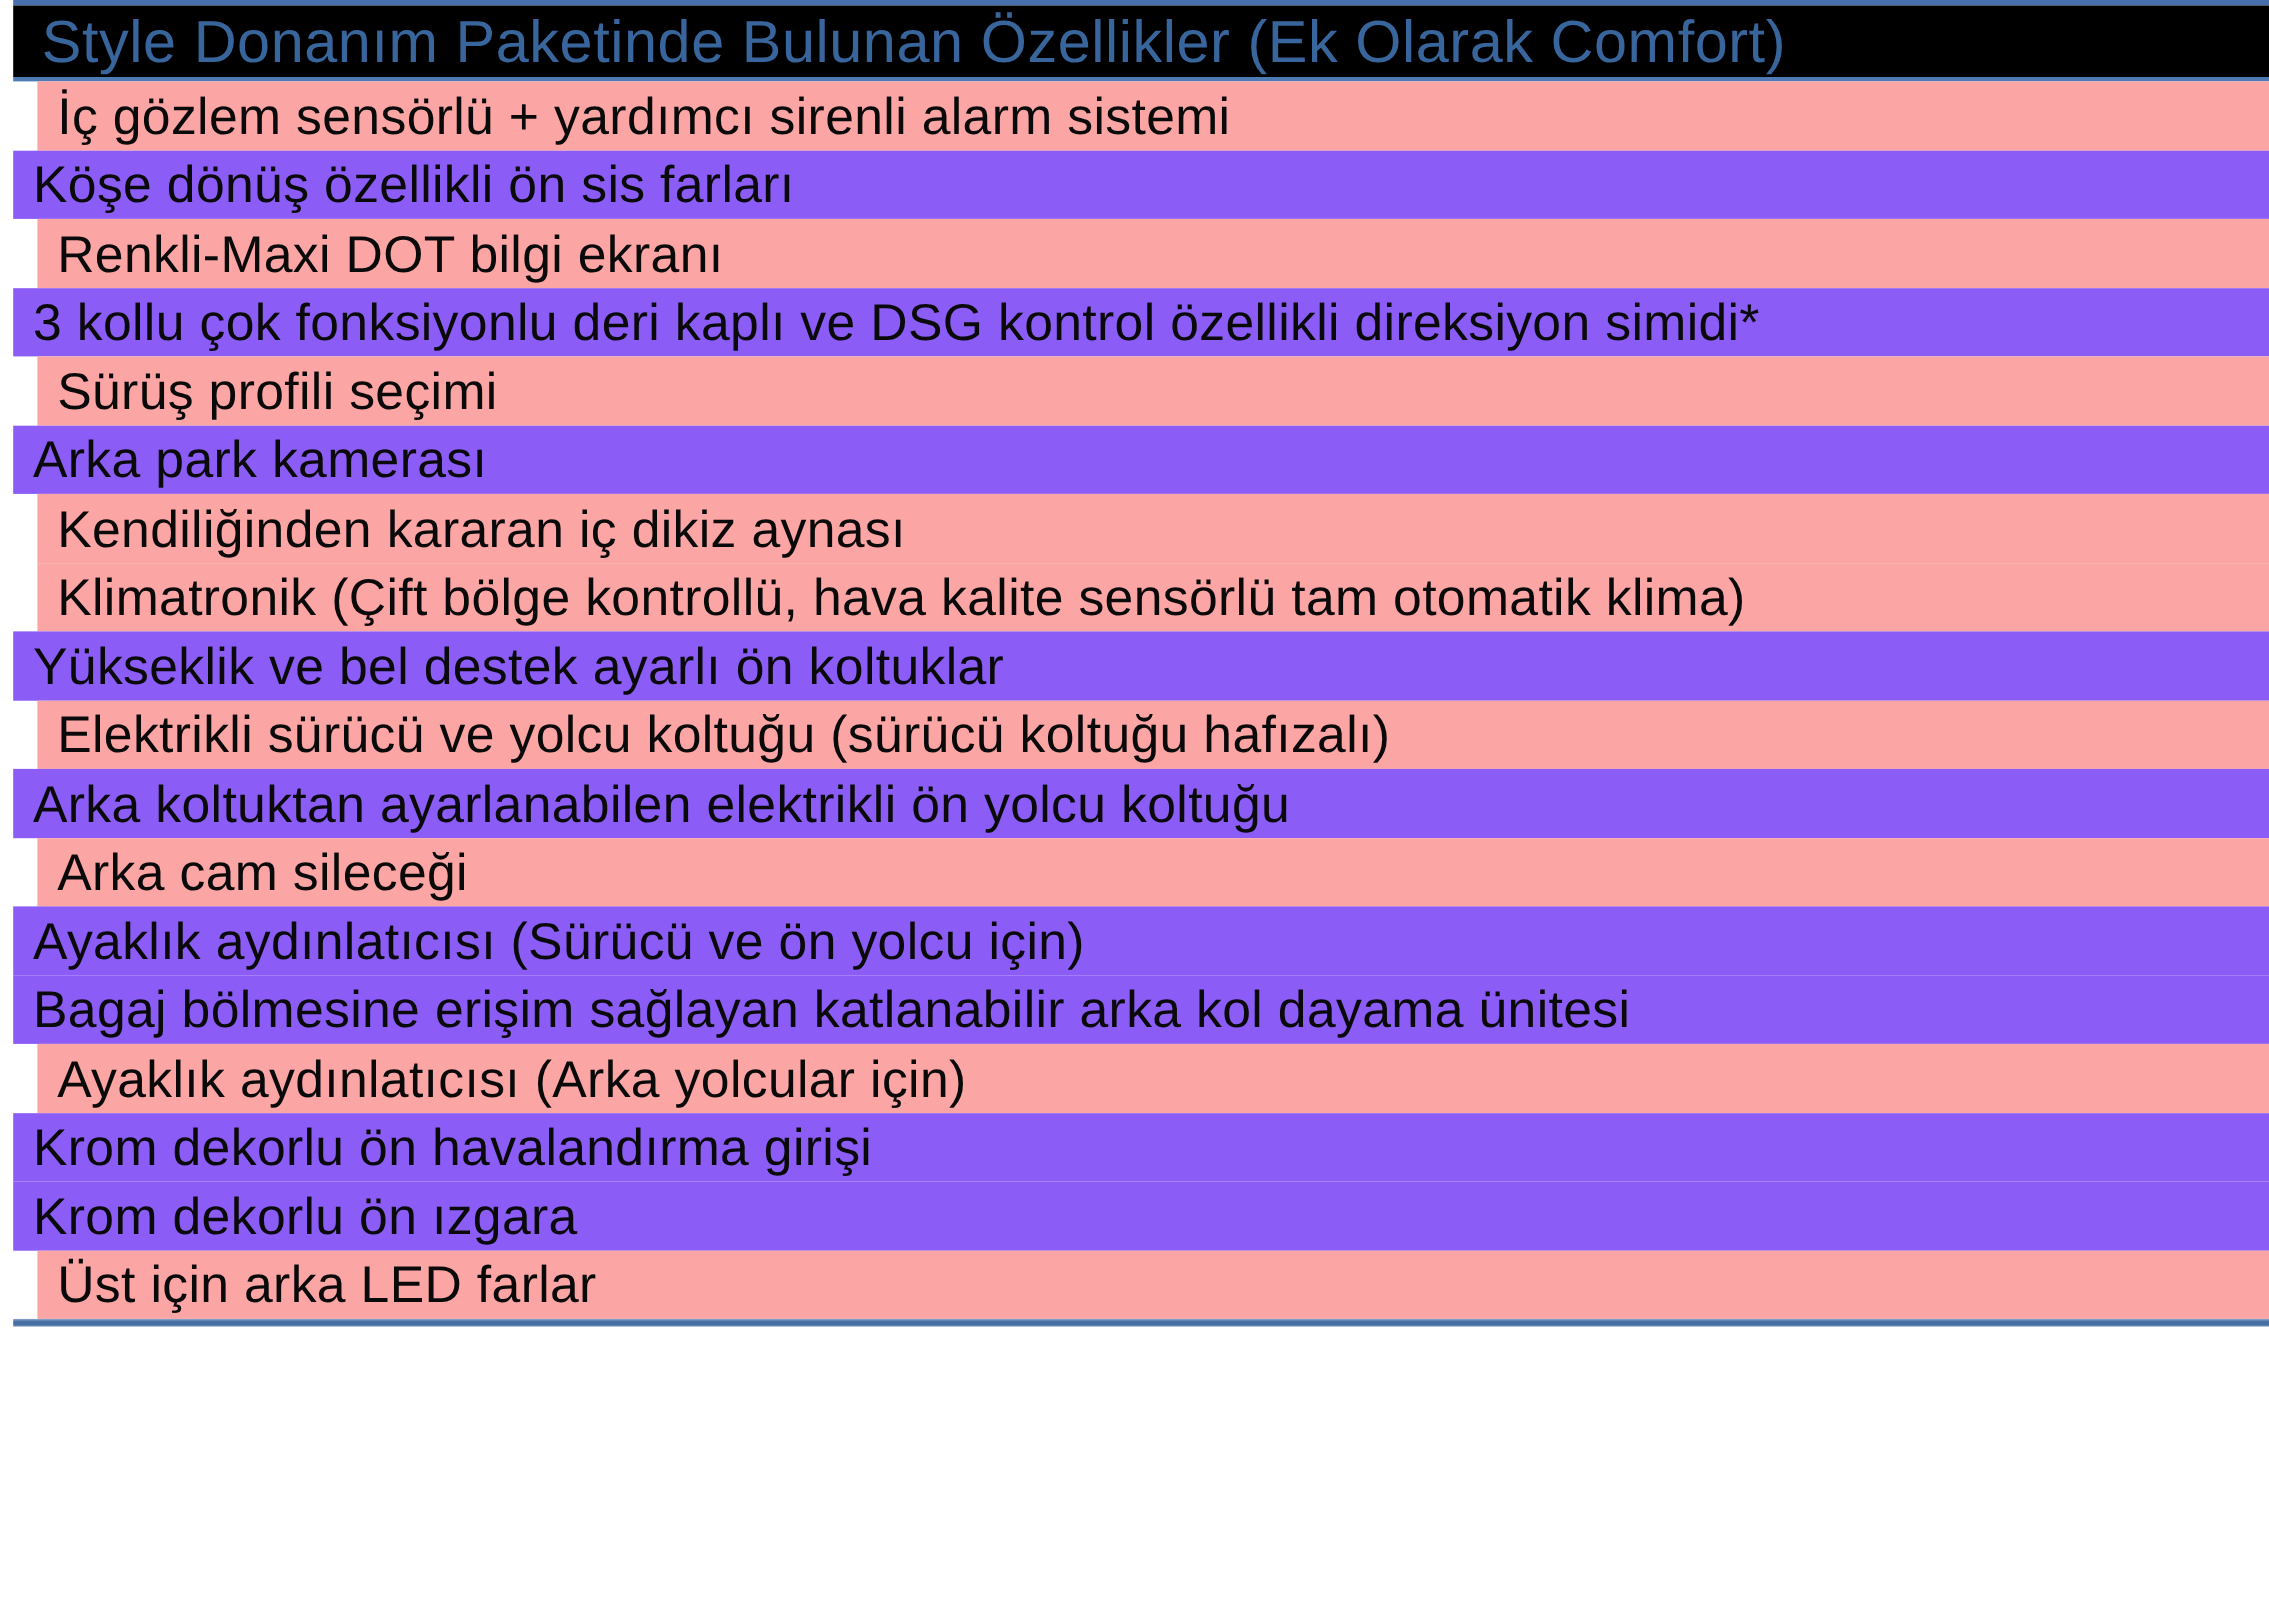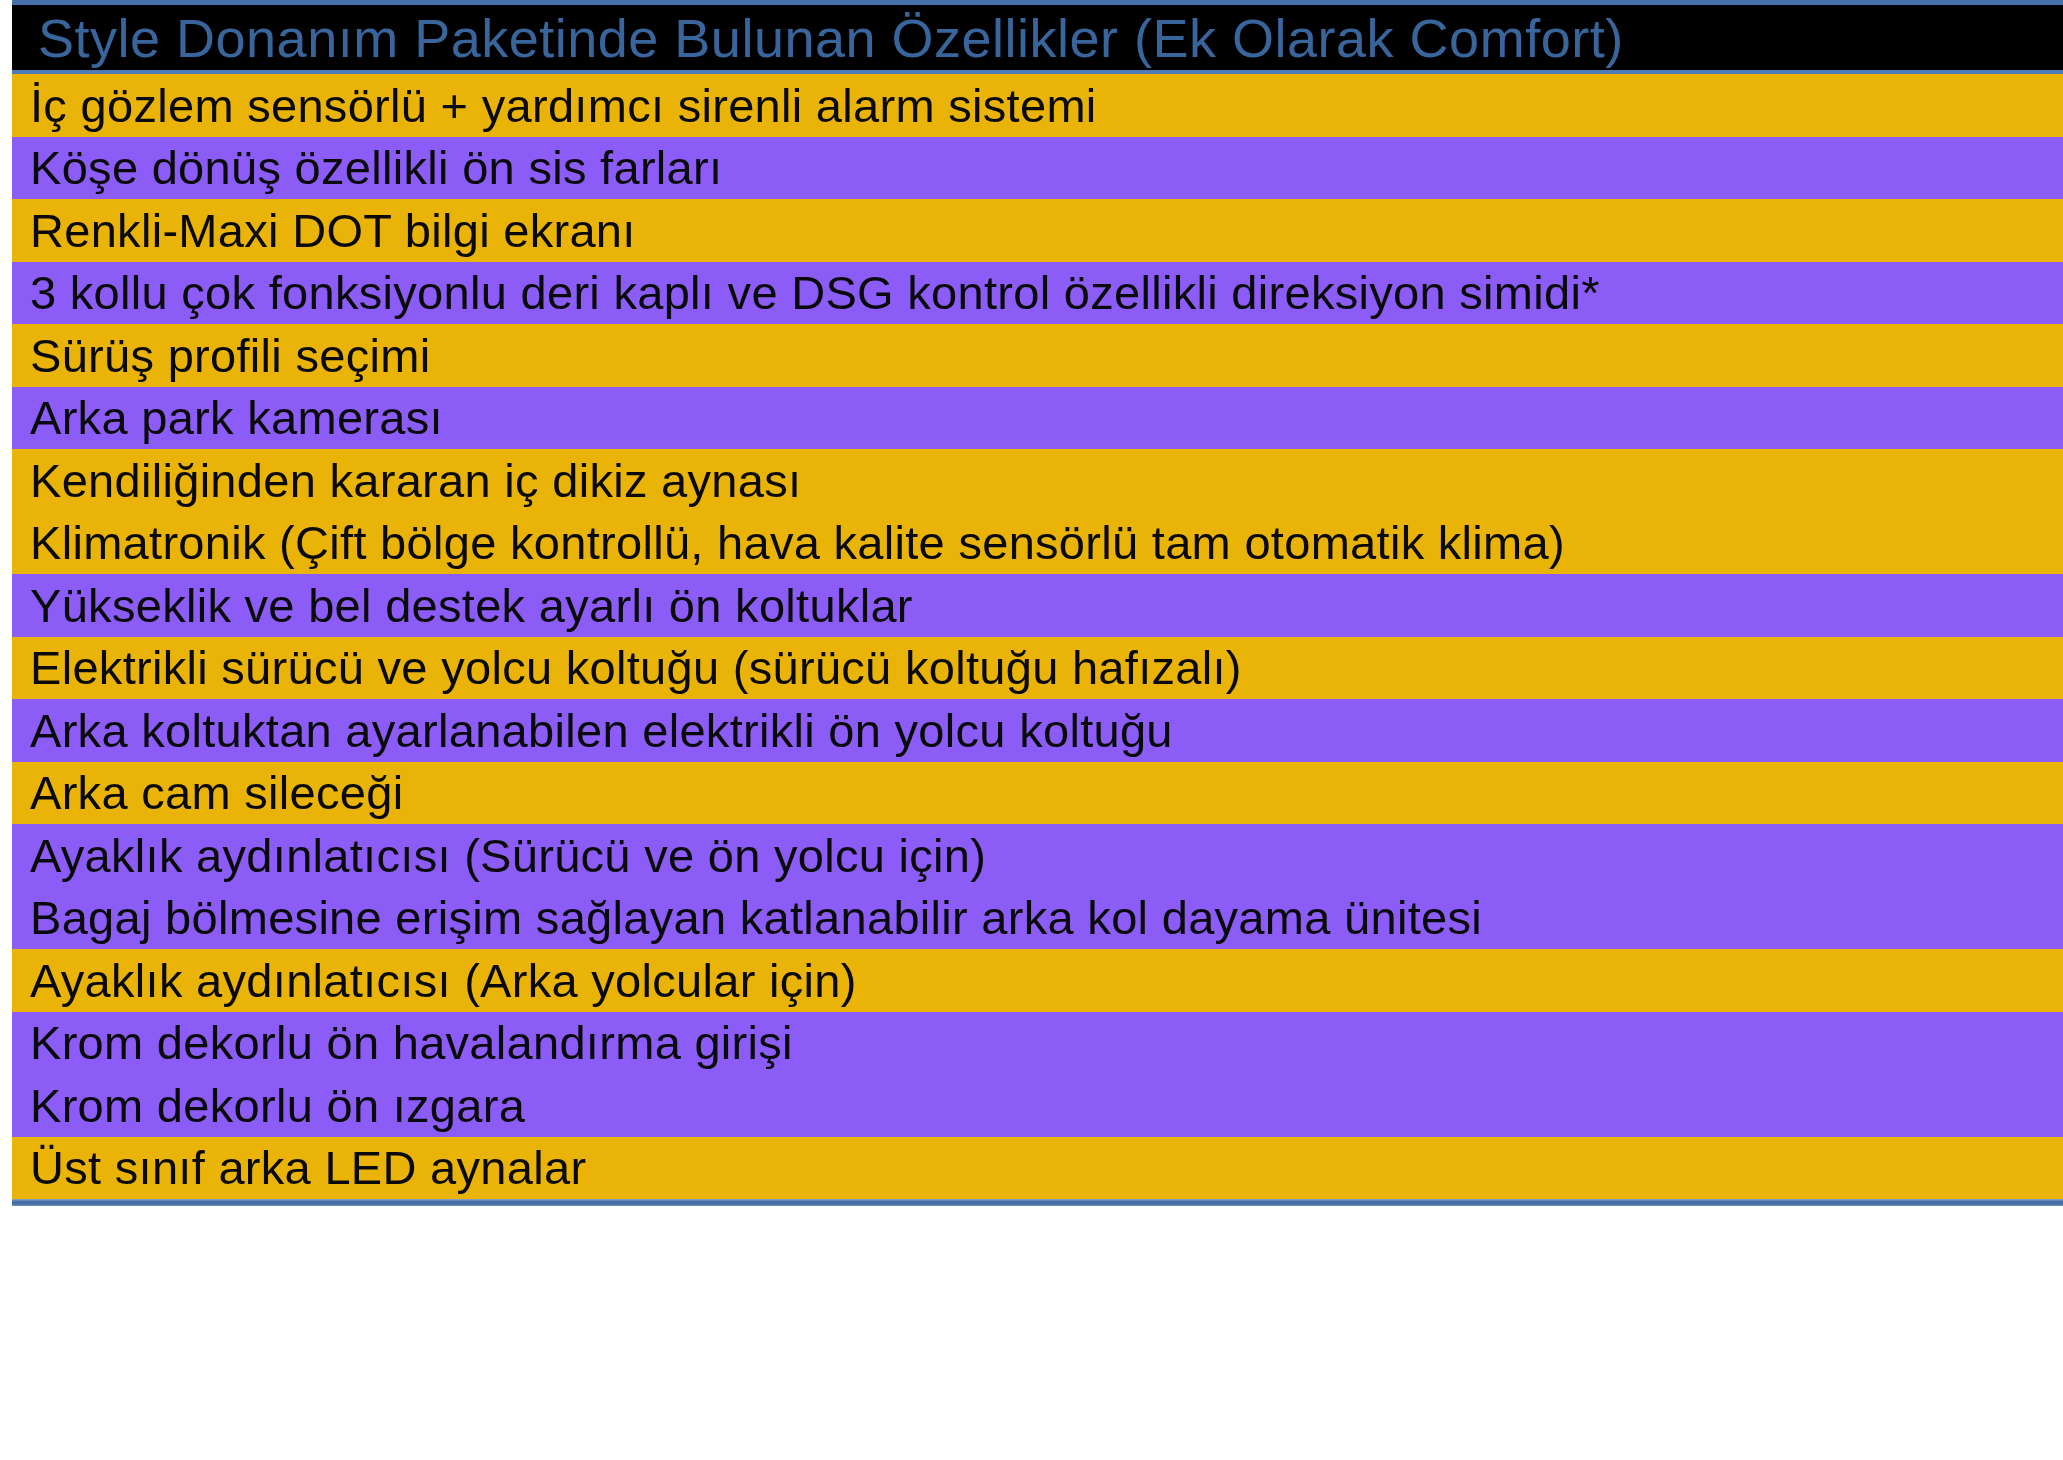--- a/index.html
+++ b/index.html
@@ -39,21 +39,22 @@
     background: #4E7BB4;
   }
   .feature-row {
     height: 62.5px;
     display: flex;
     align-items: center;
     padding-left: 18px;
     box-sizing: border-box;
   }
   .feature-row.odd {
-    background: #eab308;
+    background: #fca5a5;
+    margin-left: 22px;
   }
   .feature-row.even {
     background: #8b5cf6;
   }
   .feature-row .row-text {
     color: #0a0a0a;
     font-size: 47px;
     letter-spacing: 0.3px;
     white-space: nowrap;
   }
@@ -137,17 +138,17 @@
   <div class="feature-row even">
     <span class="row-text">Krom dekorlu ön havalandırma girişi</span>
   </div>
 
 
   <div class="feature-row even">
     <span class="row-text">Krom dekorlu ön ızgara</span>
   </div>
 
   <div class="feature-row odd">
-    <span class="row-text">Üst sınıf arka LED aynalar</span>
+    <span class="row-text">Üst için arka LED farlar</span>
   </div>
 </div>
   <div class="bottom-border"></div>
 </div>
 
 </body></html>

